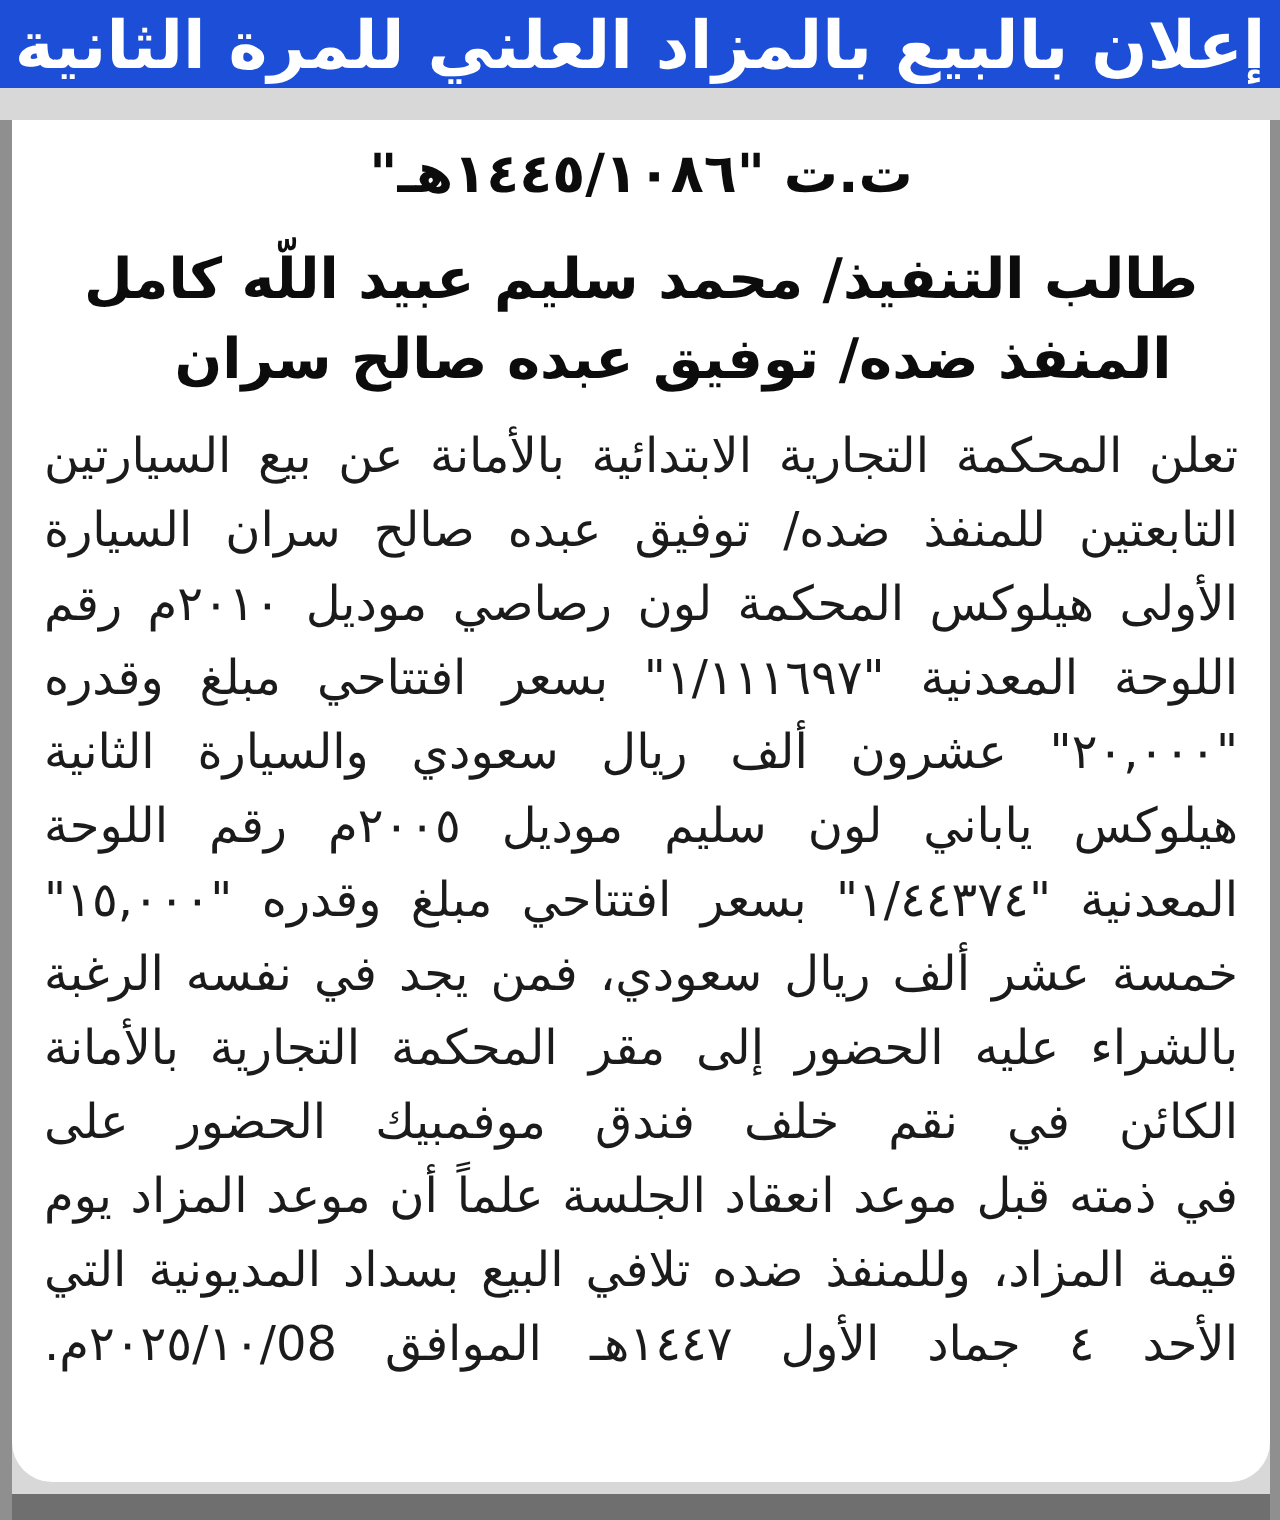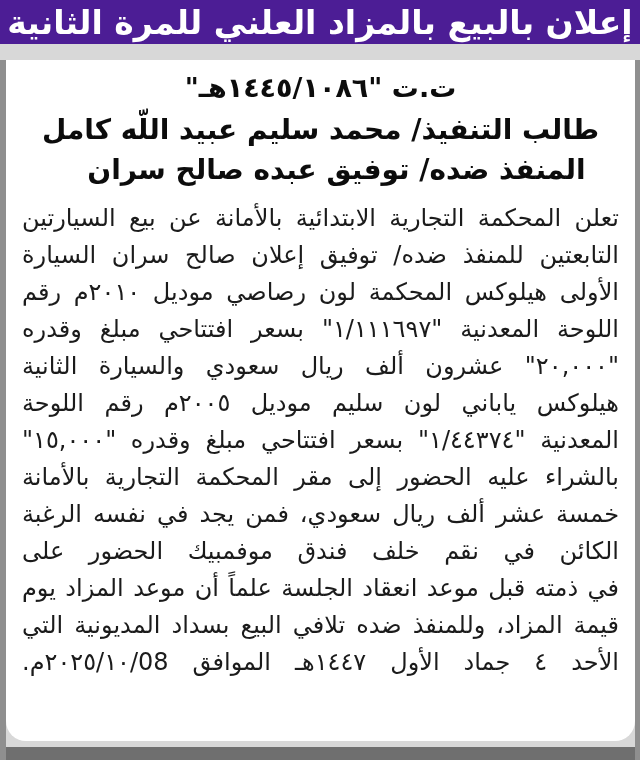--- a/index.html
+++ b/index.html
@@ -9,21 +9,21 @@
     height: 760px;
     background: #d8d8d8;
     overflow: hidden;
     font-family: "DejaVu Sans", sans-serif;
     color: #151515;
   }
   .banner {
     position: absolute;
     top: 0; left: 0; right: 0;
     height: 44px;
-    background: #4c1d95;
+    background: #1d4ed8;
     color: #ffffff;
     display: flex;
     align-items: center;
     justify-content: center;
     direction: rtl;
     font-size: 33px;
     font-weight: bold;
     letter-spacing: 0px;
   }
   .rule-left {
@@ -58,21 +58,21 @@
     direction: rtl;
     text-align: center;
   }
   .ref-line {
     margin-top: 12px;
     font-size: 27px;
     font-weight: bold;
     color: #0c0c0c;
   }
   .requester-line {
-    margin-top: 10px;
+    margin-top: 20px;
     font-size: 28px;
     font-weight: bold;
     color: #0c0c0c;
   }
   .executee-line {
     margin-top: 7px;
     font-size: 28px;
     font-weight: bold;
     color: #0c0c0c;
     margin-left: 32px;
@@ -106,28 +106,28 @@
 
   <div class="content">
     <div class="ref-line">ت.ت "١٤٤٥/١٠٨٦هـ"</div>
 
     <div class="requester-line">طالب التنفيذ/ محمد سليم عبيد اللّه كامل</div>
 
     <div class="executee-line">المنفذ ضده/ توفيق عبده صالح سران</div>
 
     <div class="body-text">
       <div class="body-line">تعلن المحكمة التجارية الابتدائية بالأمانة عن بيع السيارتين</div>
-      <div class="body-line">التابعتين للمنفذ ضده/ توفيق إعلان صالح سران السيارة</div>
+      <div class="body-line">التابعتين للمنفذ ضده/ توفيق عبده صالح سران السيارة</div>
       <div class="body-line">الأولى هيلوكس المحكمة لون رصاصي موديل ٢٠١٠م رقم</div>
       <div class="body-line">اللوحة المعدنية "١/١١١٦٩٧" بسعر افتتاحي مبلغ وقدره</div>
       <div class="body-line">"٢٠,٠٠٠" عشرون ألف ريال سعودي والسيارة الثانية</div>
       <div class="body-line">هيلوكس ياباني لون سليم موديل ٢٠٠٥م رقم اللوحة</div>
       <div class="body-line">المعدنية "١/٤٤٣٧٤" بسعر افتتاحي مبلغ وقدره "١٥,٠٠٠"</div>
+      <div class="body-line">خمسة عشر ألف ريال سعودي، فمن يجد في نفسه الرغبة</div>
       <div class="body-line">بالشراء عليه الحضور إلى مقر المحكمة التجارية بالأمانة</div>
-      <div class="body-line">خمسة عشر ألف ريال سعودي، فمن يجد في نفسه الرغبة</div>
       <div class="body-line">الكائن في نقم خلف فندق موفمبيك الحضور على</div>
       <div class="body-line">في ذمته قبل موعد انعقاد الجلسة علماً أن موعد المزاد يوم</div>
       <div class="body-line">قيمة المزاد، وللمنفذ ضده تلافي البيع بسداد المديونية التي</div>
       <div class="body-line">الأحد ٤ جماد الأول ١٤٤٧هـ الموافق ٢٠٢٥/١٠/08م.</div>
     </div>
   </div>
 
   <div class="bottom-rule"></div>
 
 </div>

